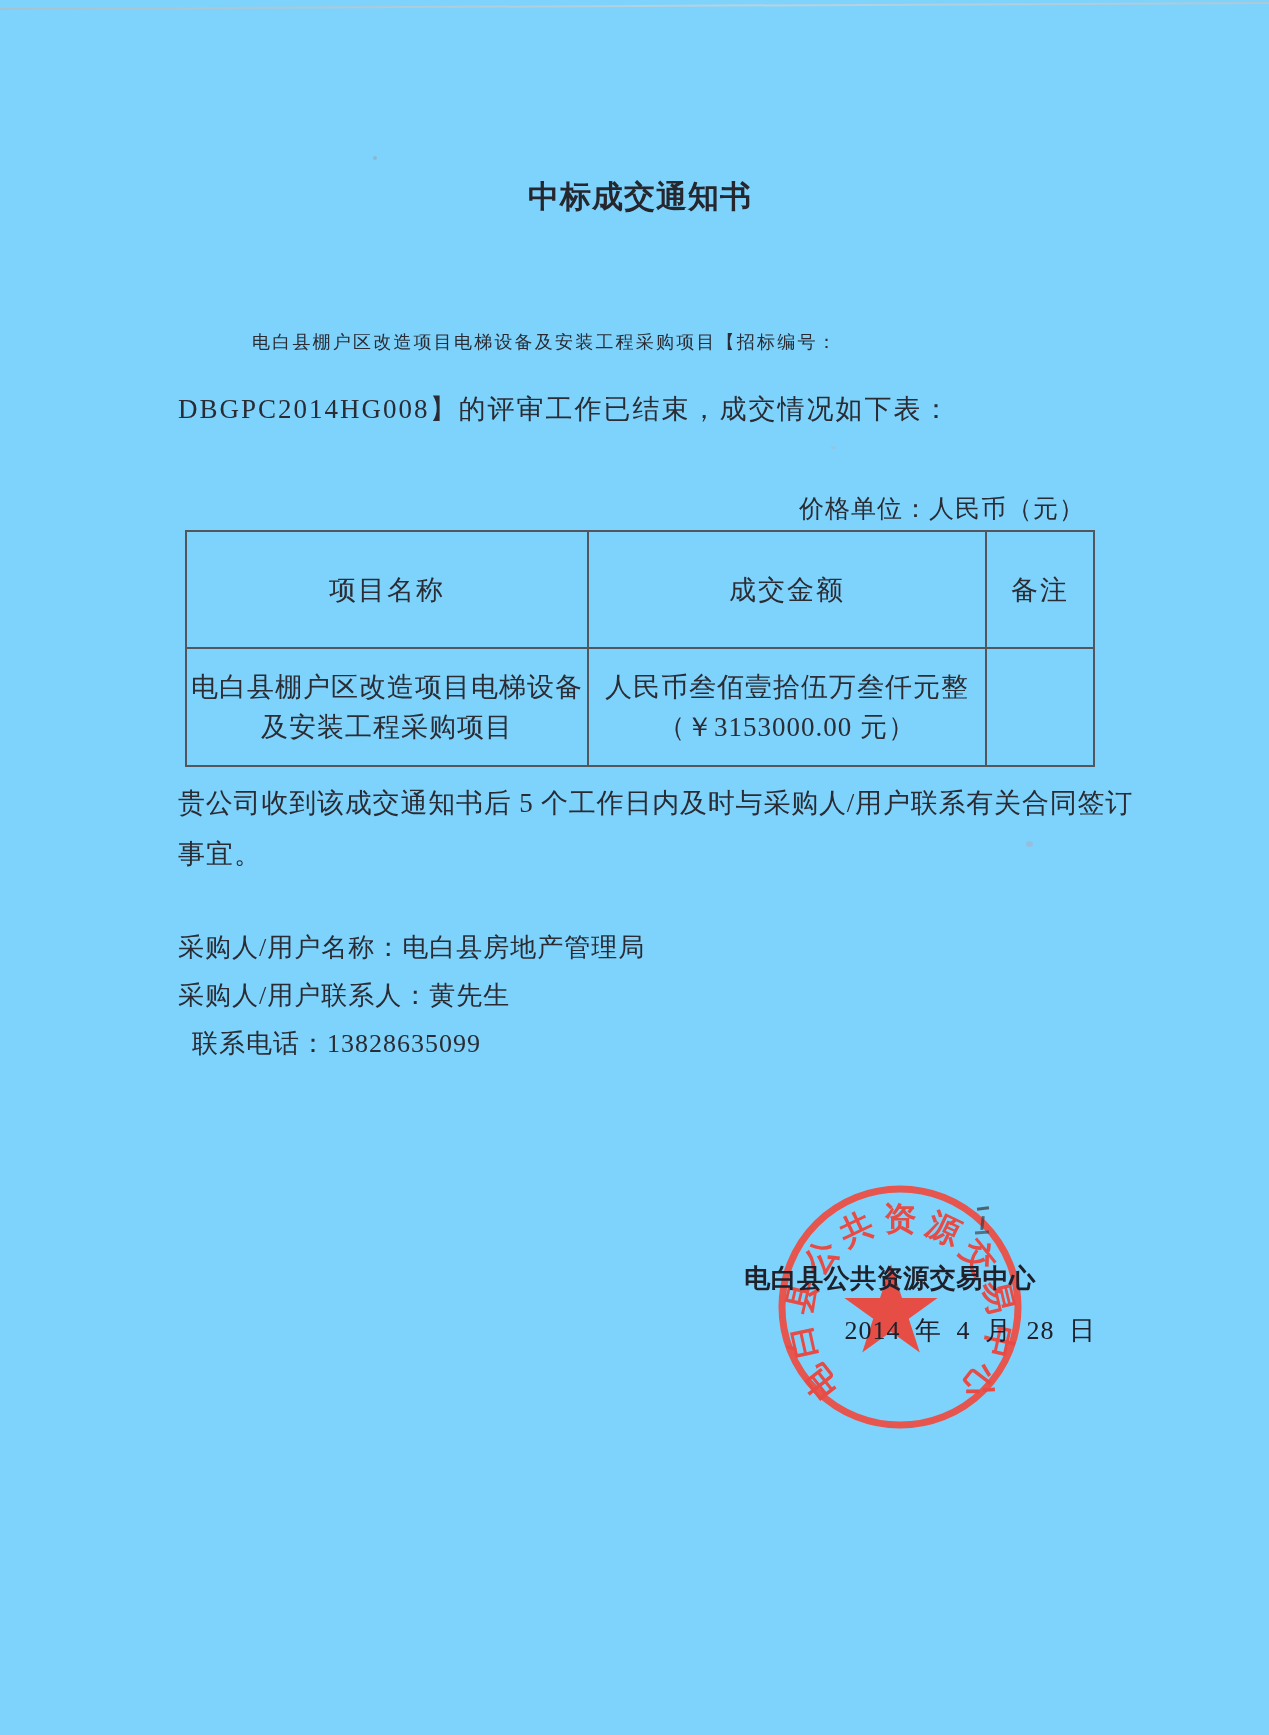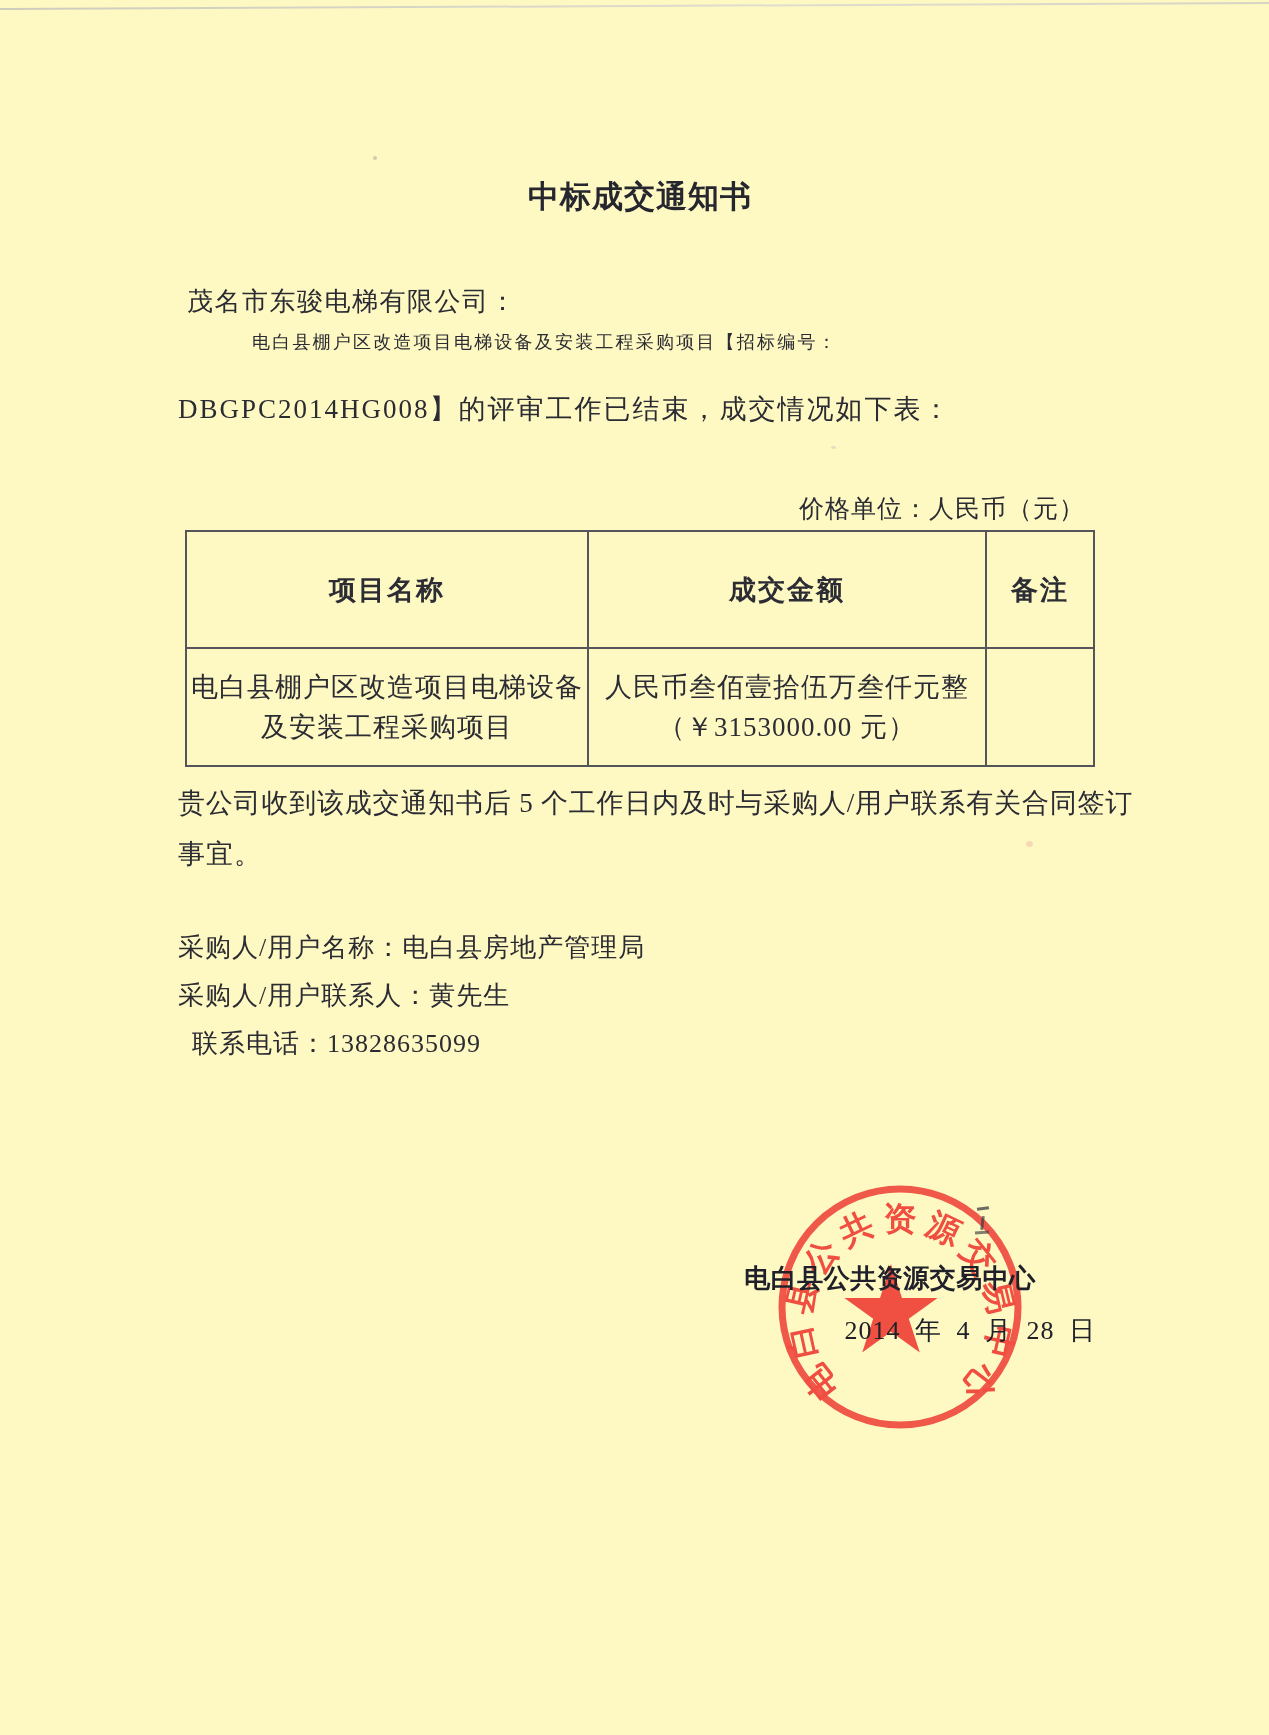--- a/index.html
+++ b/index.html
@@ -6,21 +6,21 @@
   body {
     width: 1269px; height: 1735px;
     background: #ffffff;
     position: relative;
     font-family: "Liberation Serif", "DejaVu Serif", serif;
     color: #2b2b33;
     overflow: hidden;
   }
   .page {
     position: absolute; inset: 0;
-    background: #fef9c3;
+    background: #7dd3fc;
   }
 
   .edge-line {
     position: absolute; top: 5px; left: -4px; width: 1280px; height: 2px;
     background: linear-gradient(to right, #b9b9b9, #d2d2d2 60%, #c4c4c4);
     transform: rotate(-0.28deg); opacity: 0.7;
   }
 
   .title {
     position: absolute; left: 170px; top: 176px; width: 940px;
@@ -57,21 +57,21 @@
   .award-table col.c2 { width: 398px; }
   .award-table col.c3 { width: 108px; }
   .award-table th, .award-table td {
     border: 2px solid #55555c;
     text-align: center; vertical-align: middle;
     padding: 0;
   }
   .award-table thead tr { height: 117px; }
   .award-table tbody tr { height: 118px; }
   .award-table th {
-    font-size: 27px; font-weight: 700; letter-spacing: 2px; color: #2c2c34;
+    font-size: 27px; font-weight: 400; letter-spacing: 2px; color: #2c2c34;
   }
   .award-table td {
     font-size: 27px; letter-spacing: 1px; color: #2c2c34;
   }
   .cell-line { line-height: 40px; }
 
   .closing-1 {
     position: absolute; left: 178px; top: 785px; width: 960px;
     font-size: 27px; letter-spacing: 0.8px; white-space: nowrap;
   }
@@ -120,21 +120,20 @@
 </style>
 </head>
 <body>
 
 <div class="page">
 
   <div class="edge-line"></div>
 
   <h1 class="title">中标成交通知书</h1>
 
-  <div class="addressee">茂名市东骏电梯有限公司：</div>
 
   <div class="intro-1">电白县棚户区改造项目电梯设备及安装工程采购项目【招标编号：</div>
   <div class="intro-2">DBGPC2014HG008】的评审工作已结束，成交情况如下表：</div>
 
   <div class="price-note">价格单位：人民币（元）</div>
 
   <table class="award-table">
     <colgroup>
         <col class="c1">
         <col class="c2">

